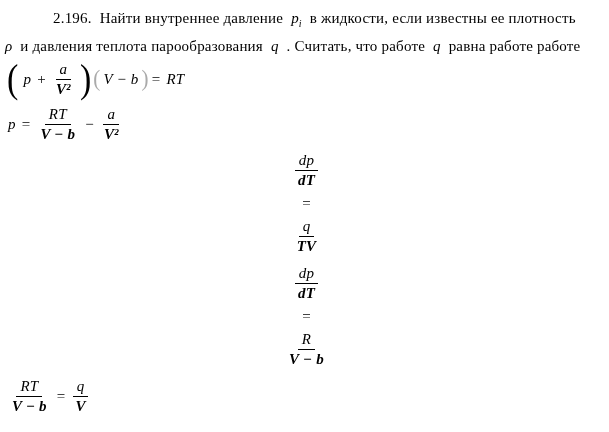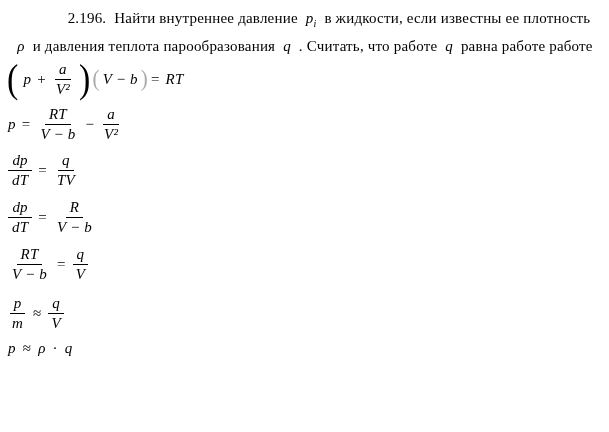--- a/index.html
+++ b/index.html
@@ -16,21 +16,20 @@
     font-size: 15px;
     letter-spacing: 0.2px;
   }
   .doc {
     padding: 7px 4px 0 5px;
   }
   
   .pline {
     line-height: 22px;
     white-space: nowrap;
-    text-align: center;
   }
   .pline > span { margin-right: 4px; }
   .pline > span:last-child { margin-right: 0; }
   .indent { padding-left: 48px; }
   .ital {
     font-style: italic;
   }
   sub {
     font-size: 10px;
     font-style: italic;
@@ -53,40 +52,41 @@
     text-align: center;
   }
   .frac .num {
     display: block;
     padding: 0 4px 1px 4px;
     border-bottom: 1px solid #000;
   }
   .frac .den {
     display: block;
     padding: 1px 4px 0 4px;
+    font-weight: bold;
   }
   .bigparen {
     font-size: 40px;
     line-height: 40px;
     font-style: normal;
     font-weight: 400;
     transform: scaleY(1.02) scaleX(0.85);
     margin: 0 -2px;
   }
   .lightparen {
     color: #aaaaaa;
     font-size: 21px;
     line-height: 21px;
     font-style: normal;
     transform: scaleY(1.05);
     margin: 0 -3px;
   }
   .f-gap-a { margin-top: 2px;  margin-bottom: 7px; }
   .f-gap-b { margin-bottom: 9px; }
-  .f-gap-c { margin-bottom: 10px; }
+  .f-gap-c { margin-bottom: 10px; flex-direction: column; }
   .f-gap-d { margin-bottom: 12px; }
   .f-gap-e { margin-bottom: 6px; }
   .simple-row {
     display: flex;
     align-items: baseline;
     gap: 7px;
     line-height: 20px;
     white-space: nowrap;
   }
 </style>

